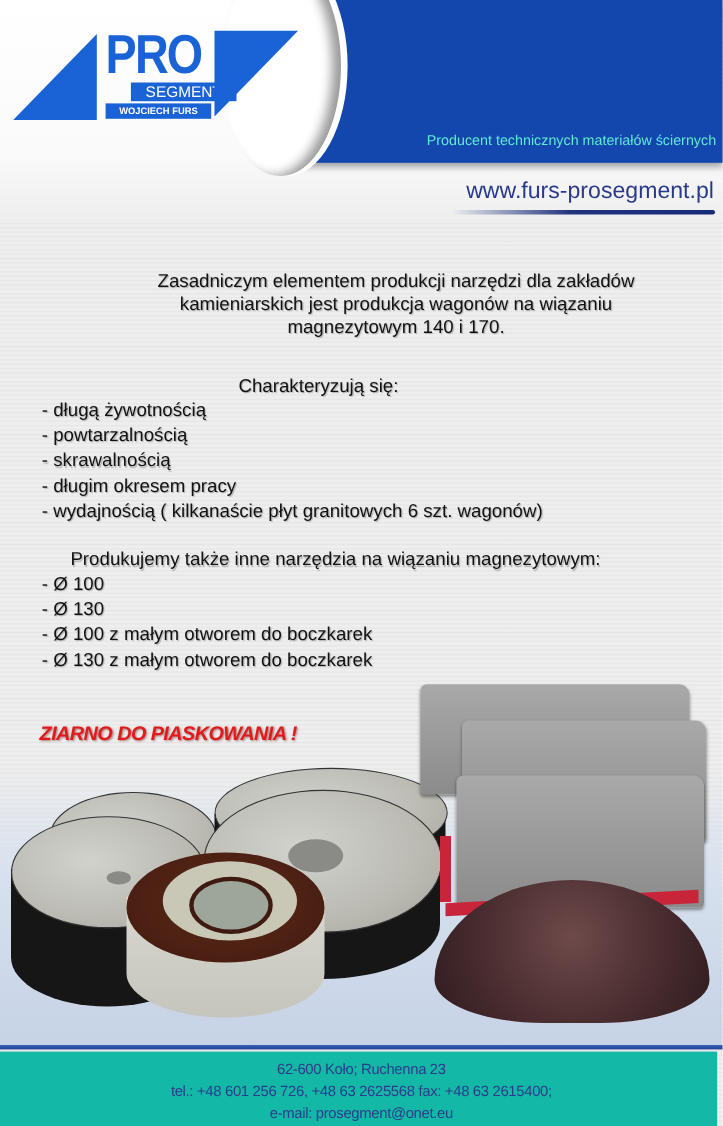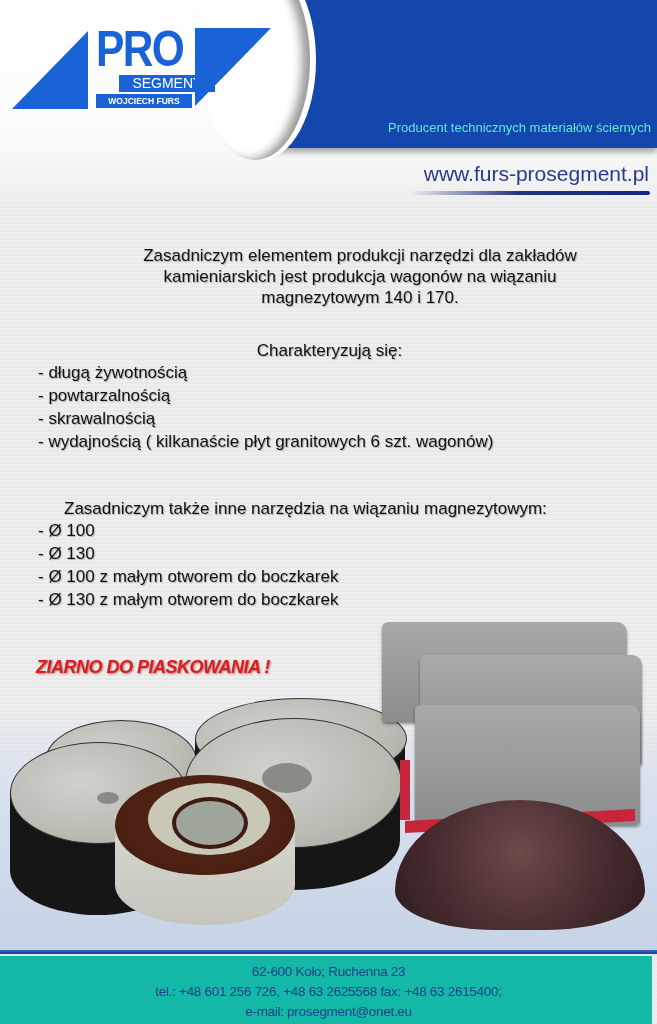--- a/index.html
+++ b/index.html
@@ -32,21 +32,21 @@
     .logo-owner { position: absolute; left: 0; top: 66px; width: 96px; height: 14px;
       background: #1a63d6; color: #ffffff; font-size: 8.5px; font-weight: bold; text-align: center; line-height: 14px; }
     .website { position: absolute; right: 8px; top: 162px; color: #2a3a8a; font-size: 21px; }
     .web-underline { position: absolute; left: 410px; top: 191px; width: 240px; height: 4px;
       background: linear-gradient(90deg, rgba(30,50,140,0) 0%, #22347e 45%, #162a78 100%); border-radius: 2px; }
 
     
     .text { position: absolute; color: #111; font-size: 17px; line-height: 21px;
       text-shadow: 1px 1px 1px rgba(0,0,0,0.25); }
     .intro { left: 60px; top: 245px; width: 600px; text-align: center; }
-    .center-heading { left: 0; width: 579px; text-align: center; padding-left: 40px; }
+    .center-heading { left: 0; width: 579px; text-align: center; }
     .list { left: 38px; margin: 0; padding: 0; list-style: none; }
     .list li { height: 23px; line-height: 23px; }
     .promo { position: absolute; left: 36px; top: 657px; color: #e01b1b; font-size: 18px;
       font-weight: bold; font-style: italic; text-shadow: 1px 1px 2px rgba(100,0,0,0.5); letter-spacing: -0.5px; }
 
     
     .photo-bg { position: absolute; left: 0; top: 700px; width: 657px; height: 250px;
       background: linear-gradient(180deg, rgba(210,220,235,0) 0%, #d6e0ee 40%, #c6d3e6 100%); }
     .disc-side { position: absolute; background: #161616; }
     .disc-top { position: absolute; border-radius: 50%;
@@ -94,24 +94,25 @@
     <div>Zasadniczym elementem produkcji narzędzi dla zakładów</div>
     <div>kamieniarskich jest produkcja wagonów na wiązaniu</div>
     <div>magnezytowym 140 i 170.</div>
   </div>
 
   <div class="text center-heading" style="top:340px;">Charakteryzują się:</div>
   <ul class="text list" style="top:361px;">
     <li>- długą żywotnością</li>
     <li>- powtarzalnością</li>
     <li>- skrawalnością</li>
+    <li>- długim okresem pracy</li>
     <li>- wydajnością ( kilkanaście płyt granitowych 6 szt. wagonów)</li>
   </ul>
 
-  <div class="text" style="left:64px; top:498px;">Zasadniczym także inne narzędzia na wiązaniu magnezytowym:</div>
+  <div class="text" style="left:64px; top:498px;">Produkujemy także inne narzędzia na wiązaniu magnezytowym:</div>
   <ul class="text list" style="top:519px;">
     <li>-  Ø 100</li>
     <li>-  Ø 130</li>
     <li>-  Ø 100 z małym otworem do boczkarek</li>
     <li>-  Ø 130 z małym otworem do boczkarek</li>
   </ul>
 
   <div class="promo">ZIARNO DO PIASKOWANIA !</div>
 
   <div class="photo-bg"></div>

